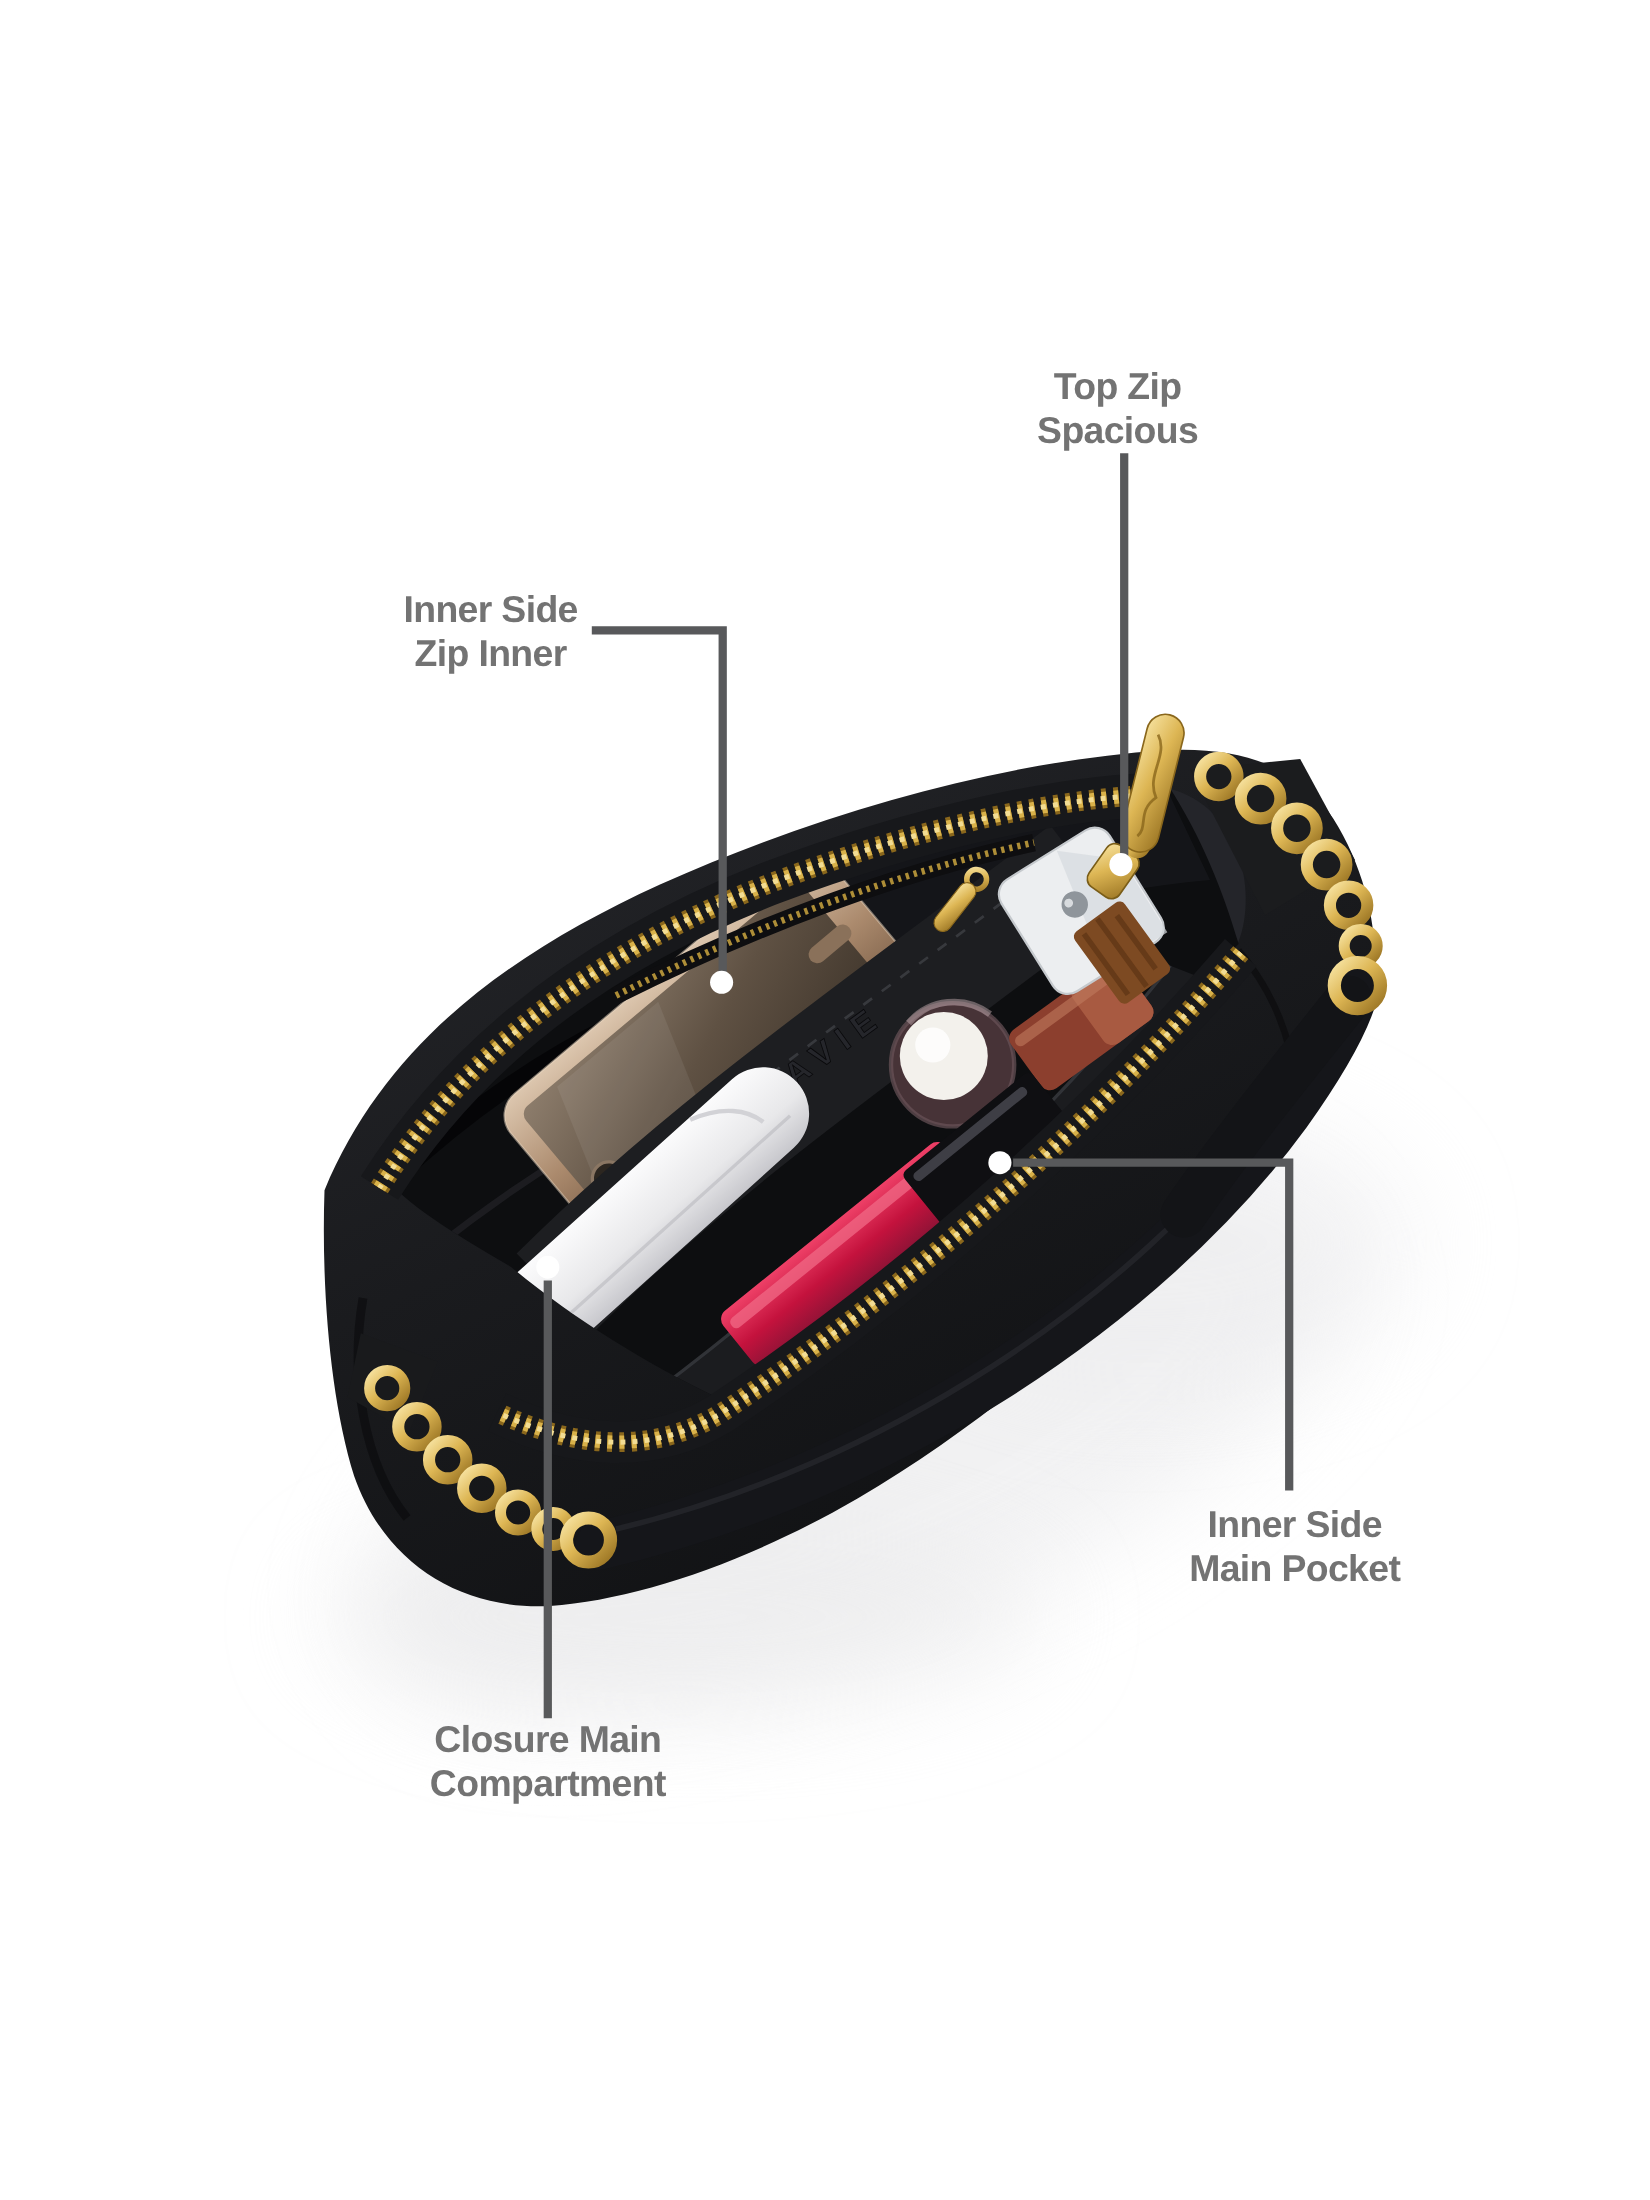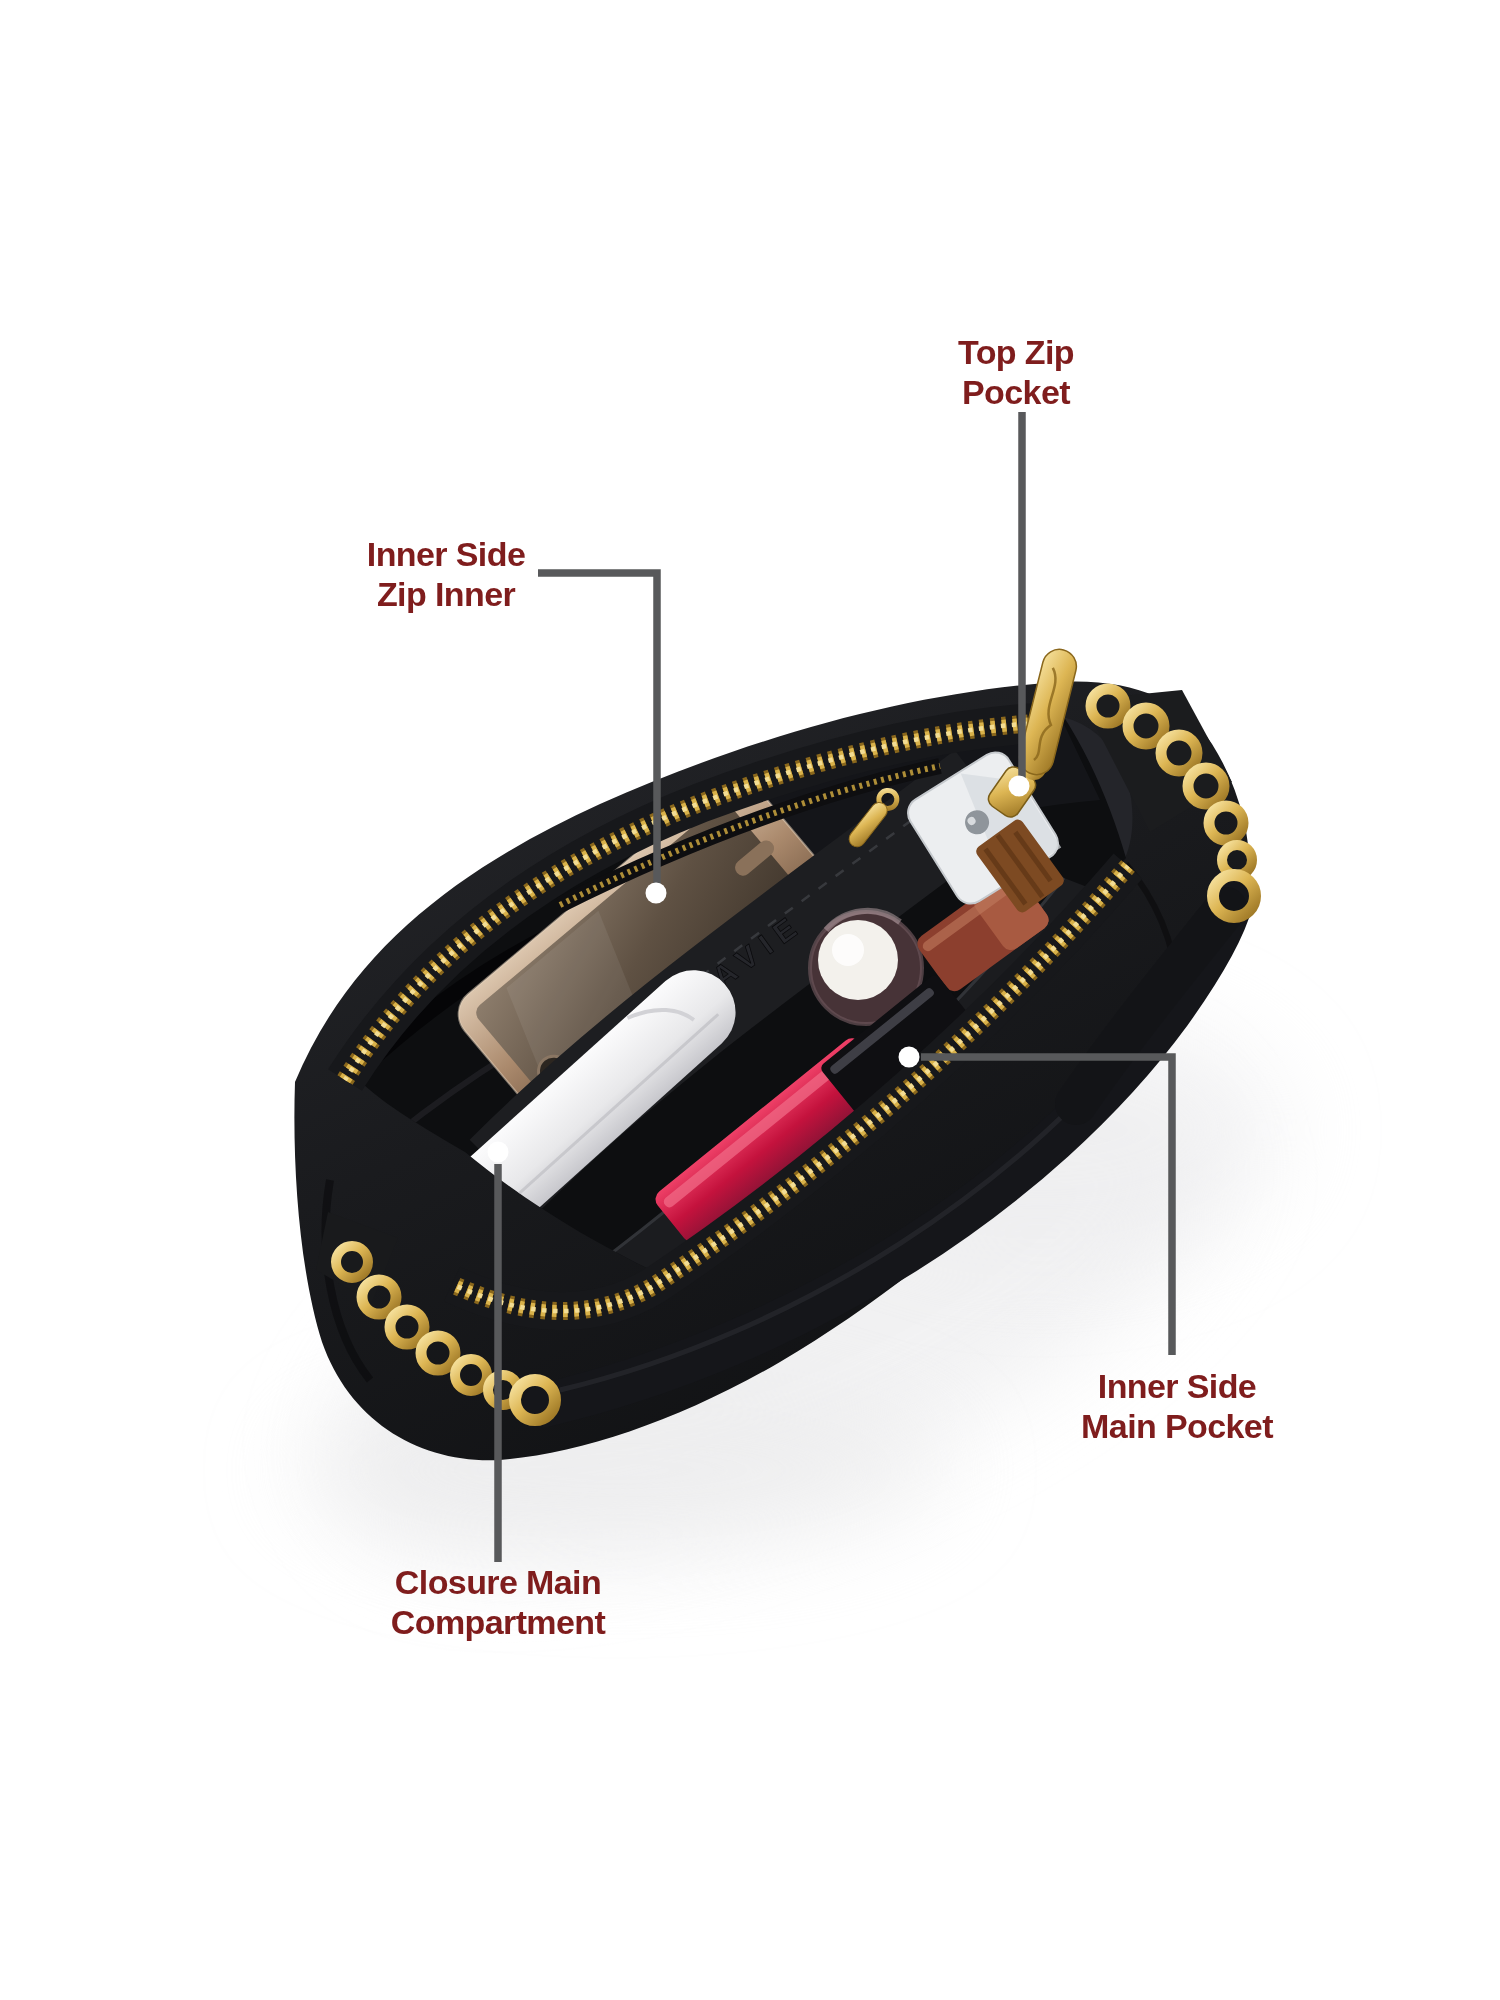--- a/index.html
+++ b/index.html
@@ -6,21 +6,21 @@
   .canvas {
     position:relative; width:1500px; height:2000px;
     background:#ffffff; overflow:hidden;
     font-family:"Liberation Sans", sans-serif;
   }
   .photo-svg { position:absolute; left:0; top:0; width:1500px; height:2000px; }
   .callout-label {
     position:absolute; transform:translateX(-50%);
     text-align:center; white-space:nowrap;
     font-weight:700; font-size:34px; line-height:40px;
-    letter-spacing:-0.6px; color:#7f1d1d;
+    letter-spacing:-0.6px; color:#737373;
   }
 </style>
 </head>
 <body>
 
 <div class="canvas">
 
 <svg class="photo-svg" viewBox="0 0 1500 2000" aria-hidden="true">
   <defs>
     <linearGradient id="goldGrad" x1="0" y1="0" x2="1" y2="1">
@@ -242,21 +242,21 @@
   <g fill="#ffffff">
     <circle cx="1019" cy="786" r="10.5"></circle>
     <circle cx="656" cy="893" r="10.5"></circle>
     <circle cx="909" cy="1057" r="10.5"></circle>
     <circle cx="498" cy="1152" r="10.5"></circle>
   </g>
 </svg>
 
 <div class="callout-label" style="left:1016px; top:332px">
   <div>Top Zip</div>
-  <div>Pocket</div>
+  <div>Spacious</div>
 </div>
 
 <div class="callout-label" style="left:446px; top:534px">
   <div>Inner Side</div>
   <div>Zip Inner</div>
 </div>
 
 <div class="callout-label" style="left:1177px; top:1366px">
   <div>Inner Side</div>
   <div>Main Pocket</div>

